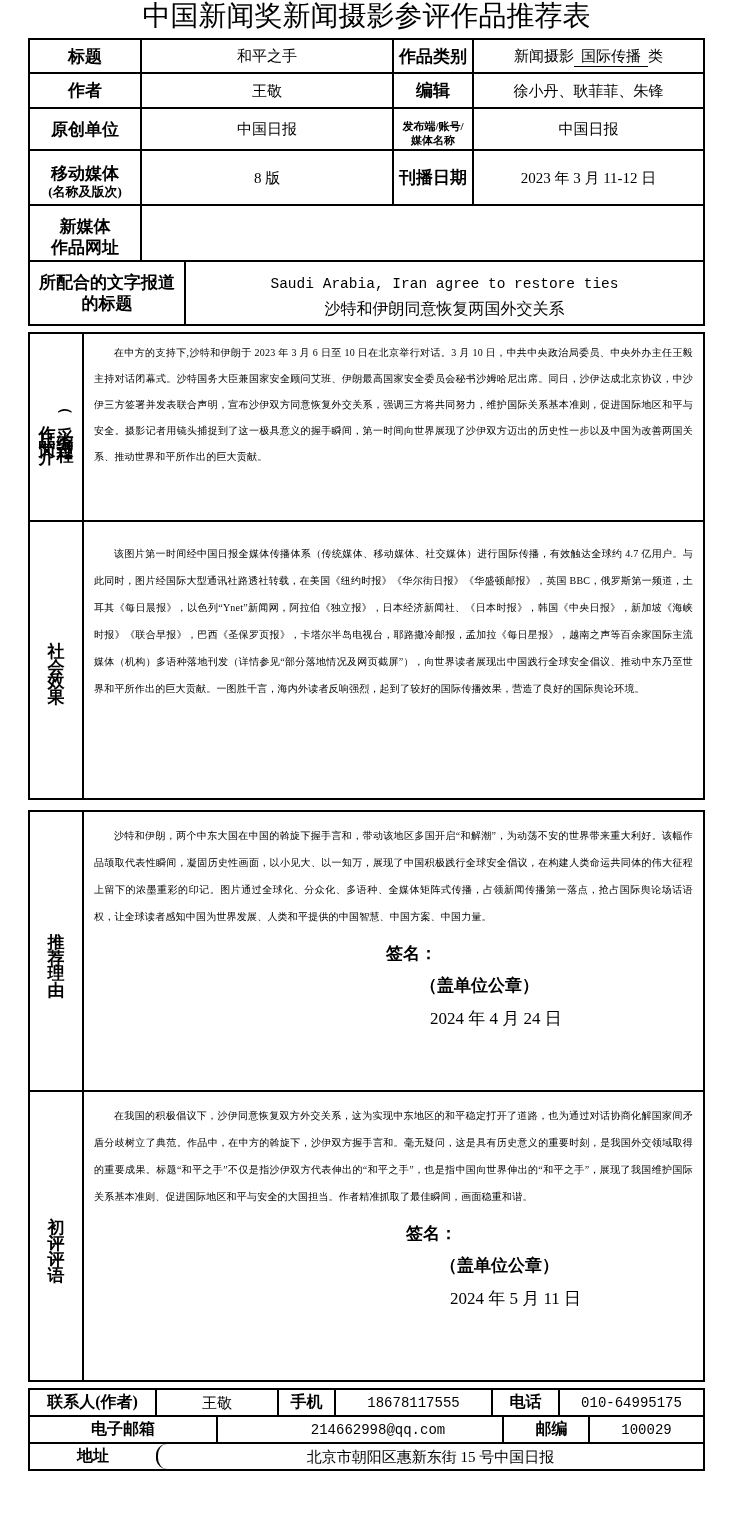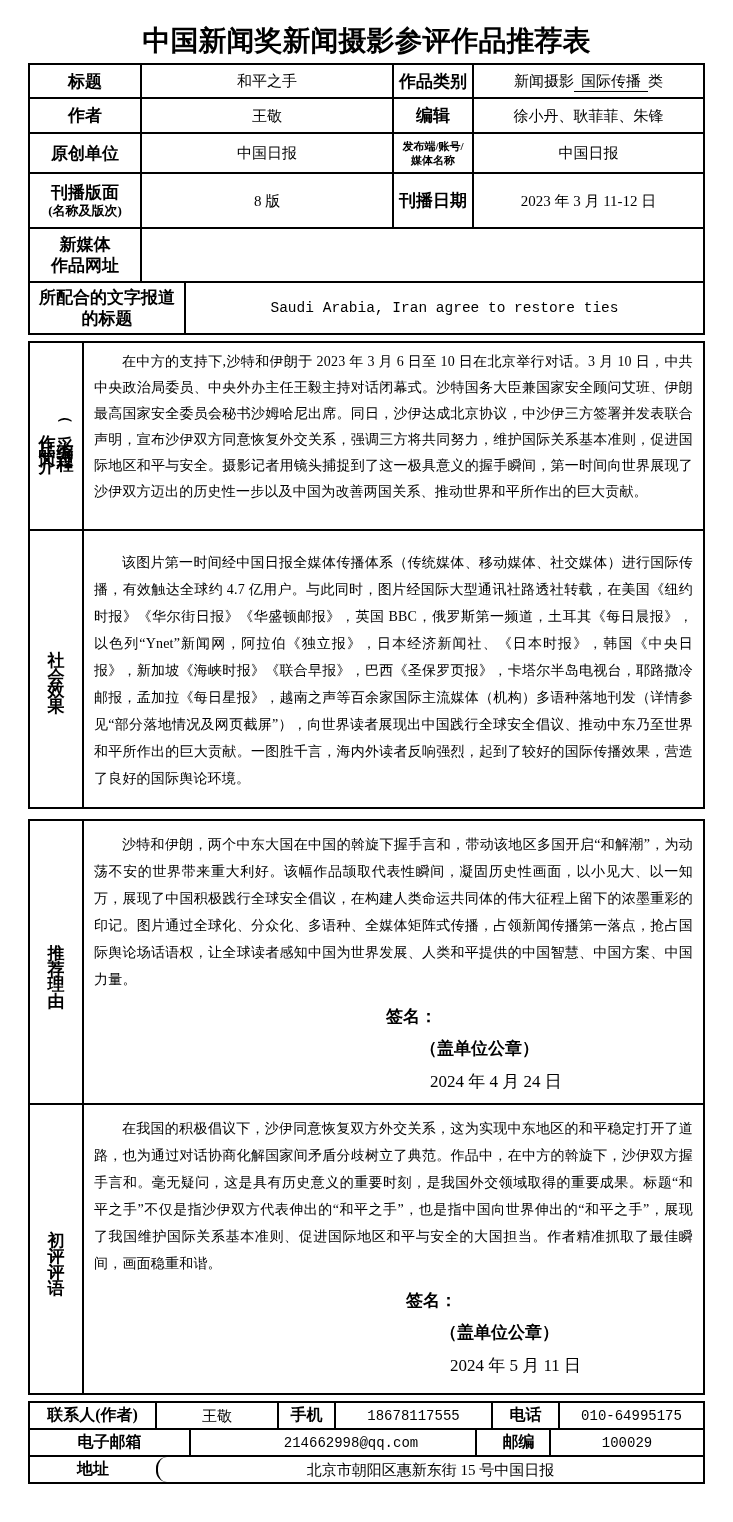--- a/index.html
+++ b/index.html
@@ -1,66 +1,66 @@
 <!DOCTYPE html>
 <html><head>
 <meta charset="utf-8">
 <style>
   html,body{margin:0;padding:0;background:#fff;}
   .page{
     width:733px;height:1522px;overflow:hidden;background:#fff;position:relative;
     font-family:"Liberation Serif","DejaVu Serif",serif;color:#000;
   }
   h1.form-title{
-    margin:0;padding-top:25px;text-align:center;
-    font-size:28px;font-weight:bold;letter-spacing:0px;line-height:32px;
+    margin:0;text-align:center;
+    font-size:28px;font-weight:normal;letter-spacing:0px;line-height:32px;
   }
   .wrap{margin:6px 28px 0 28px;width:677px;}
   .tbl{border:2px solid #000;box-sizing:border-box;width:677px;}
   .gap6{height:6px;} .gap10{height:10px;}
   .r{display:flex;box-sizing:border-box;align-items:stretch;}
   .r + .r{border-top:2px solid #000;}
   .c{box-sizing:border-box;display:flex;align-items:center;justify-content:center;
      text-align:center;padding:2px 4px;overflow:hidden;}
   .c + .c{border-left:2px solid #000;}
   .lbl{font-weight:bold;font-size:17px;line-height:21px;}
   .lbl-small{font-weight:bold;font-size:11px;line-height:14px;}
   .lbl-sub{font-size:13px;line-height:16px;display:block;}
   .val{font-size:15px;line-height:20px;}
   .mono{font-family:"Liberation Mono","DejaVu Sans Mono",monospace;font-size:14px;}
   .w1{width:110px;flex:none;} .w2{width:252px;flex:none;}
   .w3{width:80px;flex:none;}  .w4{flex:1;}
   .wa{width:154px;flex:none;} .wb{flex:1;}
   .u-blank{border-bottom:1.5px solid #000;padding:0 7px;}
-  .two-line{display:flex;flex-direction:column;align-items:center;justify-content:center;}
+  .two-line{display:flex;flex-direction:column;align-items:center;justify-content:center;margin-top:8px;}
   
   .sec{display:flex;box-sizing:border-box;}
   .sec + .sec{border-top:2px solid #000;}
   .seclbl{width:54px;flex:none;display:flex;align-items:center;justify-content:center;
           border-right:2px solid #000;box-sizing:border-box;}
   .secbody{flex:1;box-sizing:border-box;padding:6px 10px 4px 10px;}
   .vt{writing-mode:vertical-lr;text-orientation:upright;
       font-weight:bold;font-size:17px;letter-spacing:16px;line-height:1;}
   .vt-tight{letter-spacing:7px;}
   .duo{display:flex;flex-direction:row;align-items:center;gap:1px;}
   .vcol{display:flex;flex-direction:column;align-items:center;}
   .paren{display:inline-block;transform:rotate(90deg);font-weight:bold;font-size:15px;
          height:12px;line-height:12px;}
-  .body-text{margin:0;font-size:14px;line-height:27px;text-align:justify;
+  .body-text{margin:0;font-size:10px;line-height:27px;text-align:justify;
              text-indent:2em;letter-spacing:0.2px;}
   .body-text.intro{line-height:26px;}
   .sig{margin-top:8px;font-size:17px;font-weight:bold;}
   .sig .l1{margin-left:292px;line-height:32px;}
   .sig .l2{margin-left:326px;line-height:32px;}
   .sig .l3{margin-left:336px;line-height:34px;font-weight:normal;}
   .sig2 .l1{margin-left:312px;} .sig2 .l2{margin-left:346px;} .sig2 .l3{margin-left:356px;}
   
   .cw1{width:125px;flex:none;} .cw2{width:122px;flex:none;} .cw3{width:57px;flex:none;}
   .cw4{width:157px;flex:none;} .cw5{width:67px;flex:none;} .cw6{flex:1;}
-  .ew1{width:159px;flex:none;} .ew2{width:286px;flex:none;padding-left:40px;} .ew3{width:74px;flex:none;padding-left:15px;} .ew4{flex:1;}
+  .ew1{width:186px;flex:none;} .ew2{width:286px;flex:none;padding-left:40px;} .ew3{width:86px;flex:none;padding-left:15px;} .ew4{flex:1;}
   .aw1{width:126px;flex:none;} .aw2{flex:1;border-radius:11px;}
   .clbl{font-weight:bold;font-size:16px;}
   .en-title{font-family:"Liberation Mono","DejaVu Sans Mono",monospace;font-size:14.5px;line-height:24px;}
   .zh-title{font-size:16px;line-height:26px;}
 </style>
 </head>
 <body>
 
 <div class="page">
 
@@ -92,21 +92,21 @@
           <span class="two-line lbl-small">
             <span>发布端/账号/</span>
             <span>媒体名称</span>
           </span>
         </div>
         <div class="c val w4">中国日报</div>
       </div>
       <div class="r" style="min-height:55px">
         <div class="c w1">
           <span class="two-line">
-            <span class="lbl">刊播版面</span>
+            <span class="lbl">移动媒体</span>
             <span class="lbl lbl-sub">(名称及版次)</span>
           </span>
         </div>
         <div class="c val w2">8 版</div>
         <div class="c lbl w3">刊播日期</div>
         <div class="c val w4">2023 年 3 月 11-12 日</div>
       </div>
       <div class="r" style="min-height:54px">
         <div class="c w1">
           <span class="two-line">
@@ -114,20 +114,21 @@
             <span class="lbl">作品网址</span>
           </span>
         </div>
         <div class="c val w4"></div>
       </div>
       <div class="r" style="min-height:52px">
         <div class="c lbl wa">所配合的文字报道的标题</div>
         <div class="c wb">
           <span class="two-line">
             <span class="en-title">Saudi Arabia, Iran agree to restore ties</span>
+            <span class="zh-title">沙特和伊朗同意恢复两国外交关系</span>
           </span>
         </div>
       </div>
     </div>
 
     <div class="gap6"></div>
 
     <div class="tbl">
       <div class="sec" style="min-height:186px">
         <div class="seclbl">

